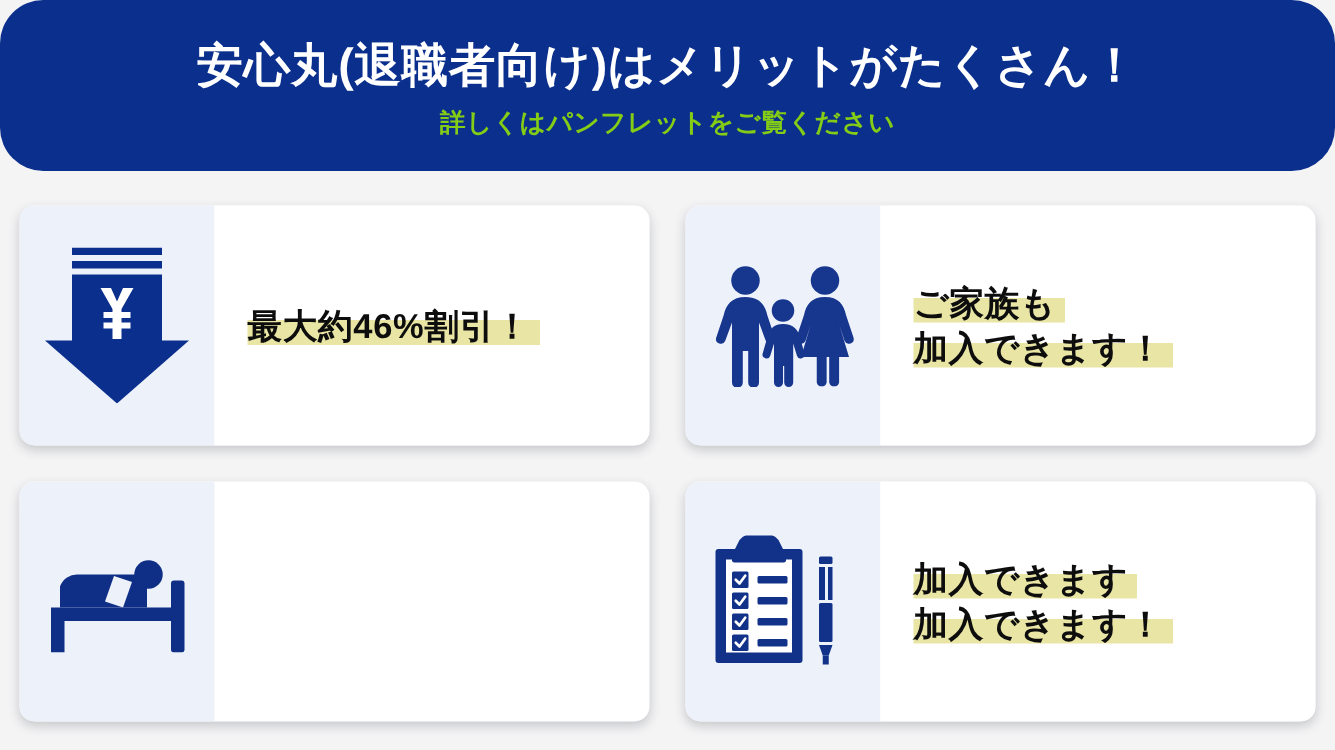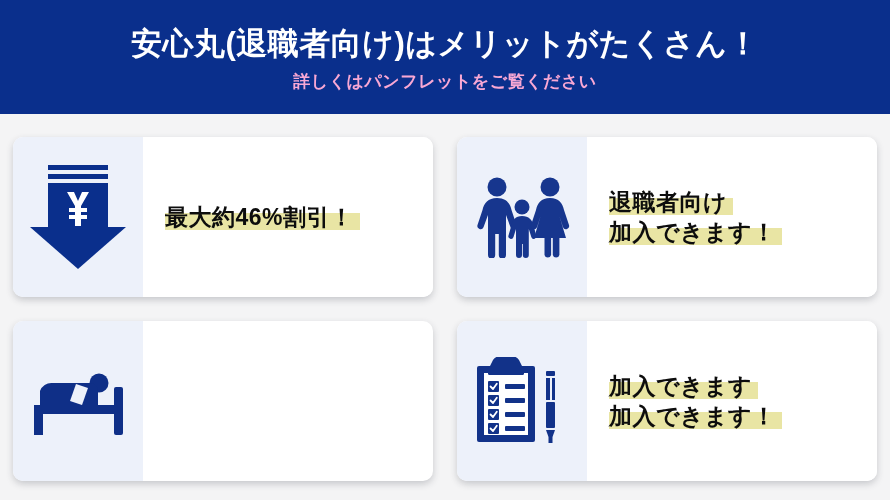--- a/index.html
+++ b/index.html
@@ -19,31 +19,32 @@
   .header {
     width: 890px;
     height: 114px;
     background: #0a2f8c;
     display: flex;
     flex-direction: column;
     align-items: center;
     justify-content: center;
     box-sizing: border-box;
     padding-top: 4px;
+    border-radius: 29px;
   }
   .header-title {
     color: #ffffff;
     font-size: 31px;
     font-weight: bold;
     letter-spacing: 0.5px;
     line-height: 1.2;
     white-space: nowrap;
   }
   .header-sub {
-    color: #f9a8d4;
+    color: #84cc16;
     font-size: 17px;
     font-weight: bold;
     letter-spacing: 0.5px;
     margin-top: 7px;
     white-space: nowrap;
   }
 
   
   .grid {
     position: absolute;
@@ -151,21 +152,21 @@
           <circle cx="50" cy="31" r="7.5"></circle>
           <path d="M50 40 C43.5 40 40.5 44 39.5 49 L36.5 59.5 a2.6 2.6 0 0 0 5 1.6 L44 53 L44 64 L44 79 a3 3 0 0 0 6 0 L50 68 L50.8 68 L50.8 79 a3 3 0 0 0 6 0 L56.8 64 L56.8 53 L59.3 61.1 a2.6 2.6 0 0 0 5 -1.6 L61.3 49 C60.3 44 57 40 50 40 Z"></path>
 
           <circle cx="78" cy="11" r="9.5"></circle>
           <path d="M78 22 C69 22 65.5 27 64 34 L59 49 a3.2 3.2 0 0 0 6 2.2 L68.5 40.5 L62 62 L72.5 62 L72.5 79 a3.4 3.4 0 0 0 6.6 0 L79.1 62 L80.8 62 L80.8 79 a3.4 3.4 0 0 0 6.6 0 L87.4 62 L94 62 L87.5 40.5 L91 51.2 a3.2 3.2 0 0 0 6 -2.2 L92 34 C90.5 27 87 22 78 22 Z"></path>
         </g>
       </svg>
     </div>
     <div class="card-body">
       <div class="card-line">
-        <span class="hl">退職者向け</span>
+        <span class="hl">ご家族も</span>
       </div>
       <div class="card-line">
         <span class="hl">加入できます！</span>
       </div>
     </div>
   </div>
 
   <div class="card">
     <div class="card-icon">
       <svg class="icon-svg" width="104" height="68" viewBox="0 0 104 68">

